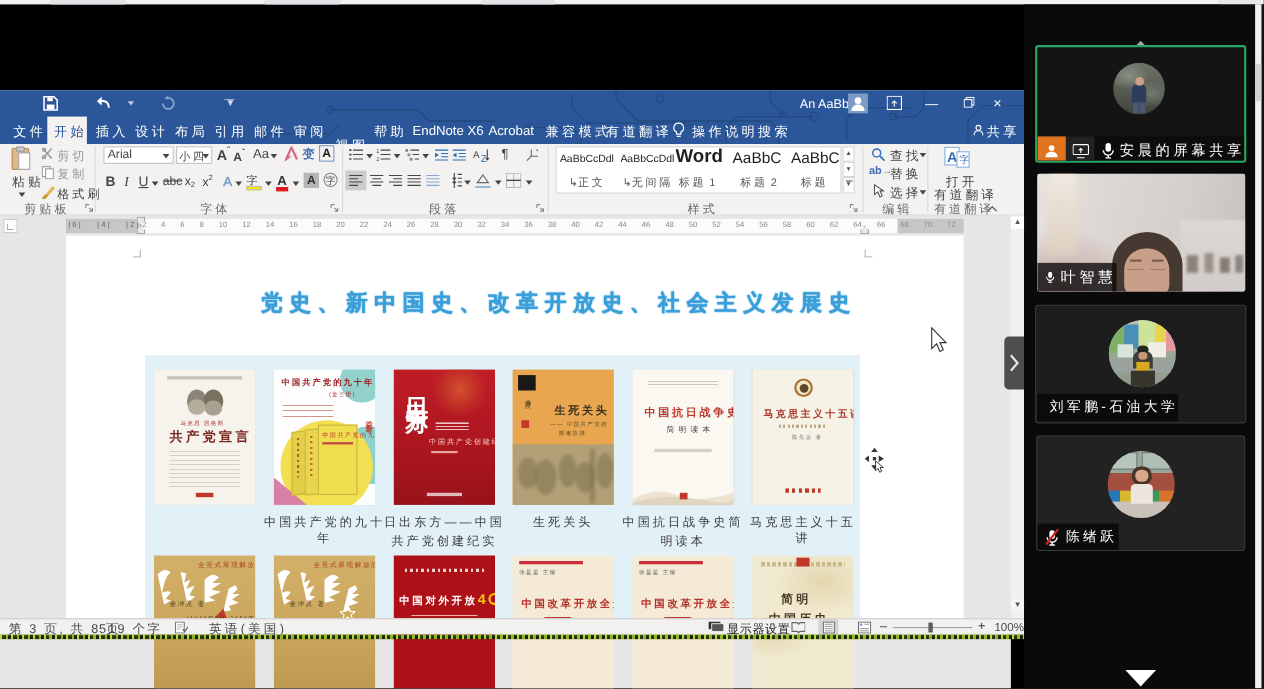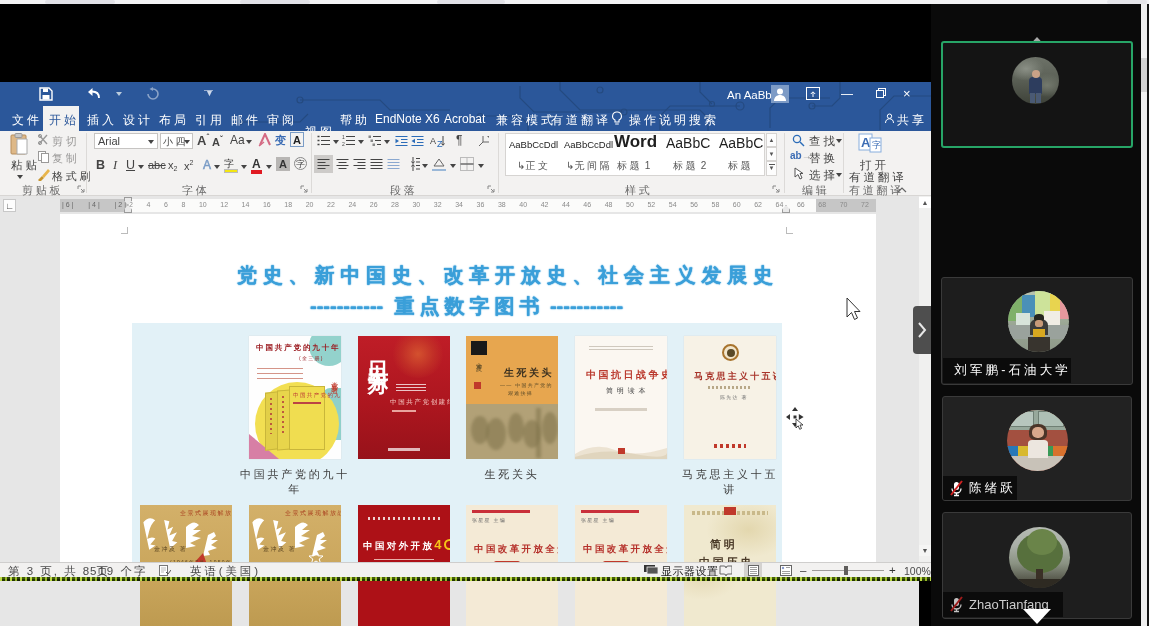--- a/index.html
+++ b/index.html
@@ -378,24 +378,36 @@
   <div class="abs" style="left:124px;top:9px;width:8px;height:8px;background:#e9e9e9;border:1px solid #9a9a9a;clip-path:polygon(50% 0,100% 55%,100% 100%,0 100%,0 55%)"></div>
  </div>
 
  <div class="abs" id="doc" style="left:0;top:132px;width:919px;height:428px;background:#e6e6e6;overflow:hidden">
   <div class="abs" style="left:60px;top:0;width:816px;height:348px;background:#fff"></div>
 
   <div class="abs" style="left:121px;top:13px;width:7px;height:7px;border-right:1px solid #bbb;border-bottom:1px solid #bbb"></div>
   <div class="abs" style="left:786px;top:13px;width:7px;height:7px;border-left:1px solid #bbb;border-bottom:1px solid #bbb"></div>
 
   <div class="abs" style="left:237px;top:48px;font-size:20px;font-weight:bold;color:#3a9fd9;white-space:nowrap;letter-spacing:5.8px;text-shadow:0 0 1px #3a9fd9,0 0 1.5px #3a9fd9">党史、新中国史、改革开放史、社会主义发展史</div>
-  <div class="abs" style="left:310px;top:79px;font-size:20px;font-weight:bold;color:#3a9fd9;white-space:nowrap;text-shadow:0 0 1px #3a9fd9,0 0 1.5px #3a9fd9">-----------&nbsp;&nbsp;<span class="cjk">重点数字图书</span>&nbsp;-----------</div>
 
   <div class="abs" id="panel" style="left:132px;top:109px;width:650px;height:239px;background:#e2f1f7"></div>
 
+  <div class="abs" style="left:140px;top:122px;width:92px;height:123px;background:#f6f3ed;overflow:hidden;box-shadow:0 0 1px #ccc">
+   <div class="abs" style="left:12px;top:6px;width:68px;height:3px;background:#c9c2b8"></div>
+   <svg class="abs" style="left:26px;top:16px" width="40" height="26" viewBox="0 0 40 26">
+            <ellipse cx="13" cy="13" rx="9" ry="11" fill="#8a8578"></ellipse>
+            <ellipse cx="28" cy="13" rx="9" ry="11" fill="#77725f"></ellipse>
+            <ellipse cx="13" cy="18" rx="8" ry="7" fill="#b5ae9e"></ellipse>
+            <ellipse cx="28" cy="19" rx="8" ry="7" fill="#a8a190"></ellipse>
+          </svg>
+   <div class="abs cjk" style="left:24px;top:45px;width:60px;font-size:5px;color:#a33">马克思 恩格斯</div>
+   <div class="abs cjk" style="left:14px;top:53px;font-size:12px;font-weight:bold;color:#7c2420;white-space:nowrap">共产党宣言</div>
+   <div class="abs" style="left:14px;top:74px;width:64px;height:34px;background:repeating-linear-gradient(#d8cfc4 0 1px,transparent 1px 4px)"></div>
+   <div class="abs" style="left:38px;top:112px;width:16px;height:4px;background:#c0392b"></div>
+  </div>
 
   <div class="abs" style="left:249px;top:122px;width:92px;height:123px;background:#fefefe;overflow:hidden;box-shadow:0 0 1px #ccc">
    <div class="abs" style="left:60px;top:-10px;width:40px;height:40px;border-radius:50%;background:#93d2cc"></div>
    <div class="abs" style="left:68px;top:52px;width:26px;height:52px;border-radius:50% 0 0 50%;background:#8fd0ca"></div>
    <div class="abs" style="left:6px;top:46px;width:84px;height:84px;border-radius:50%;background:#f2df52"></div>
    <div class="abs cjk" style="left:7px;top:7px;font-size:7.5px;font-weight:bold;color:#9b1b20;white-space:nowrap">中国共产党的九十年</div>
    <div class="abs cjk" style="left:50px;top:19px;font-size:5px;color:#9b1b20">(全三册)</div>
    <div class="abs" style="left:8px;top:32px;width:46px;height:12px;background:repeating-linear-gradient(#d49488 0 1px,transparent 1px 5px)"></div>
    <div class="abs" style="left:0px;top:98px;width:30px;height:25px;background:#d77fa5;clip-path:polygon(0 0,100% 100%,0 100%)"></div>
    <div class="abs" style="left:16px;top:56px;width:14px;height:58px;background:#e2cf48;border:1px solid #c9b63a;transform:skewY(-6deg)"></div>
@@ -452,21 +464,23 @@
   <div class="abs" style="left:684px;top:122px;width:92px;height:123px;background:#f7f2e6;overflow:hidden;box-shadow:0 0 1px #ccc">
    <div class="abs" style="left:38px;top:8px;width:17px;height:17px;border-radius:50%;border:2px solid #a8742e;background:#f2e6cc"></div>
    <div class="abs" style="left:43px;top:13px;width:8px;height:8px;border-radius:50%;background:#5a4a28"></div>
    <div class="abs cjk" style="left:10px;top:34px;font-size:9px;font-weight:bold;color:#a8342a;white-space:nowrap">马克思主义十五讲</div>
    <div class="abs" style="left:24px;top:50px;width:44px;height:3px;background:repeating-linear-gradient(90deg,#b8a888 0 2px,transparent 2px 4px)"></div>
    <div class="abs cjk" style="left:36px;top:58px;font-size:5px;color:#777">陈先达 著</div>
    <div class="abs" style="left:30px;top:108px;width:32px;height:4px;background:repeating-linear-gradient(90deg,#c0392b 0 3px,transparent 3px 6px)"></div>
   </div>
 
   <div class="abs cjk" style="left:240px;top:253px;width:110px;text-align:center;font-size:11px;color:#3c3c3c">中国共产党的九十年</div>
+  <div class="abs cjk" style="left:349px;top:253px;width:110px;text-align:center;font-size:11px;color:#3c3c3c;line-height:17px">日出东方——中国共产党创建纪实</div>
   <div class="abs cjk" style="left:462px;top:253px;width:100px;text-align:center;font-size:11px;color:#3c3c3c">生死关头</div>
+  <div class="abs cjk" style="left:566px;top:253px;width:110px;text-align:center;font-size:11px;color:#3c3c3c;line-height:17px">中国抗日战争史简明读本</div>
   <div class="abs cjk" style="left:680px;top:253px;width:100px;text-align:center;font-size:11px;color:#3c3c3c">马克思主义十五讲</div>
 
   <div class="abs" style="left:140px;top:291px;width:92px;height:123px;background:linear-gradient(180deg,#d3b069 0%,#c9a55b 60%,#bd9a50 100%);overflow:hidden">
    <div class="abs cjk" style="left:40px;top:4px;font-size:6px;color:#a42;white-space:nowrap">全景式展现解放战争</div>
    <svg class="abs" style="left:2px;top:8px" width="88" height="48" viewBox="0 0 88 48">
             <g fill="#fff">
               <path d="M3 8 q7 -6 12 0 q-5 3 -8 10 l-3 7 q5 -2 8 1 l-6 5 5 2 -7 3 z" transform="rotate(-10 10 18)"></path>
               <path d="M24 6 l5 2 -3 8 6 -2 -5 8 8 -2 -6 8 5 2 -8 5 z" transform="rotate(-8 30 20)"></path>
               <path d="M44 14 q8 -8 13 -2 l-6 5 8 0 -9 6 9 2 -11 5 6 3 -10 2 z"></path>
               <path d="M66 22 l6 -3 2 4 -5 4 7 0 -7 5 6 3 -9 3 2 4 -7 1 z"></path>
@@ -591,22 +605,66 @@
 
  <div class="abs" style="left:10px;top:37px;width:192px;height:107px;background:#141414;border:2px solid #27a567;border-radius:3px;overflow:hidden">
   <div class="abs" style="left:69px;top:14px;width:47px;height:47px;border-radius:50%;background:
     radial-gradient(30px 20px at 30% 25%, #8b9086 0%, transparent 60%),
     radial-gradient(26px 18px at 75% 60%, #747a6e 0%, transparent 65%),
     linear-gradient(180deg, #6d7268 0%, #5c6157 45%, #3e4239 100%)"></div>
   <div class="abs" style="left:86px;top:34px;width:13px;height:17px;background:#2d3d5e;border-radius:4px 4px 1px 1px"></div>
   <div class="abs" style="left:87px;top:50px;width:5px;height:10px;background:#4a5a74"></div>
   <div class="abs" style="left:93px;top:50px;width:5px;height:10px;background:#4a5a74"></div>
   <div class="abs" style="left:89px;top:27px;width:8px;height:8px;border-radius:50%;background:#c9a287"></div>
- </div>
-
+  <div class="abs" style="left:0px;top:81px;height:26px;background:rgba(10,10,10,.85);display:flex;align-items:center">
+   <div style="width:26px;height:26px;background:#e0731d;display:flex;align-items:center;justify-content:center">
+    <svg width="14" height="14" viewBox="0 0 14 14">
+              <circle cx="7" cy="4.6" r="2.6" fill="#fff"></circle>
+              <path d="M1.5 13c0-3.4 2.5-5 5.5-5s5.5 1.6 5.5 5z" fill="#fff"></path>
+            </svg>
+   </div>
+   <div style="width:26px;height:26px;background:#222;display:flex;align-items:center;justify-content:center">
+    <svg width="15" height="13" viewBox="0 0 15 13">
+              <rect x="0.5" y="0.5" width="14" height="9" rx="1" fill="none" stroke="#fff"></rect>
+              <path d="M7.5 8V4.2M5.8 5.8l1.7-1.7 1.7 1.7" stroke="#fff" fill="none"></path>
+              <path d="M4 12.5h7" stroke="#fff"></path>
+            </svg>
+   </div>
+   <svg style="margin:0 4px 0 6px" width="13" height="16" viewBox="0 0 13 16">
+            <rect x="4" y="1" width="5" height="8" rx="2.5" fill="#fff"></rect>
+            <path d="M2 7.5a4.5 4.5 0 0 0 9 0M6.5 12v2.5M4 14.5h5" stroke="#fff" stroke-width="1.3" fill="none"></path>
+          </svg>
+   <span class="cjk" style="color:#fff;font-size:13px;padding-right:5px;white-space:nowrap">安晨的屏幕共享</span>
+  </div>
+ </div>
+
+ <div class="abs" style="left:12px;top:154px;width:189px;height:107px;background:#cfc9c6;border-radius:2px;overflow:hidden">
+  <div class="abs" style="left:0;top:0;width:189px;height:107px;background:
+    radial-gradient(90px 70px at 12% 95%, #c4a6a1 0%, transparent 75%),
+    linear-gradient(105deg, #e8e3df 0%, #dcd6d3 35%, #d5cfcc 65%, #c5c0bd 100%)"></div>
+  <div class="abs" style="left:10px;top:-4px;width:26px;height:78px;background:linear-gradient(180deg,#f0eae1,#dccfc0);filter:blur(3px)"></div>
+  <div class="abs" style="left:130px;top:42px;width:59px;height:65px;background:linear-gradient(180deg,#dbd7d4 0%,#d2cdca 100%);filter:blur(1px)"></div>
+  <div class="abs" style="left:136px;top:74px;width:10px;height:16px;background:#8a8179;filter:blur(1.5px)"></div>
+  <div class="abs" style="left:152px;top:72px;width:8px;height:18px;background:#9a9189;filter:blur(1.5px)"></div>
+  <div class="abs" style="left:166px;top:76px;width:9px;height:14px;background:#857c74;filter:blur(1.5px)"></div>
+  <div class="abs" style="left:180px;top:74px;width:7px;height:16px;background:#8d847c;filter:blur(1.5px)"></div>
+  <div class="abs" style="left:68px;top:53px;width:64px;height:60px;border-radius:50% 50% 0 0;background:#463931;filter:blur(0.5px)"></div>
+  <div class="abs" style="left:79px;top:68px;width:41px;height:42px;border-radius:46% 46% 20% 20%;background:#c99f8a"></div>
+  <div class="abs" style="left:81px;top:82px;width:16px;height:6px;border-bottom:1px solid rgba(90,70,60,.5);border-radius:40%"></div>
+  <div class="abs" style="left:102px;top:82px;width:16px;height:6px;border-bottom:1px solid rgba(90,70,60,.5);border-radius:40%"></div>
+  <div class="abs" style="left:84px;top:78px;width:11px;height:1.5px;background:rgba(80,60,48,.65);border-radius:2px"></div>
+  <div class="abs" style="left:104px;top:78px;width:11px;height:1.5px;background:rgba(80,60,48,.65);border-radius:2px"></div>
+  <div class="abs" style="left:0px;top:81px;width:72px;height:26px;background:rgba(10,10,10,.8);display:flex;align-items:center">
+   <svg style="margin:0 5px 0 7px" width="13" height="16" viewBox="0 0 13 16">
+            <rect x="4" y="1" width="5" height="8" rx="2.5" fill="#fff"></rect>
+            <path d="M2 7.5a4.5 4.5 0 0 0 9 0M6.5 12v2.5M4 14.5h5" stroke="#fff" stroke-width="1.3" fill="none"></path>
+          </svg>
+   <span class="cjk" style="color:#fff;font-size:13.5px;white-space:nowrap">叶智慧</span>
+  </div>
+ </div>
 
  <div class="abs" style="left:10px;top:273px;width:192px;height:108px;background:#1d1d1d;border:1px solid #3a3a3a;border-radius:3px;overflow:hidden">
   <div class="abs" style="left:66px;top:13px;width:61px;height:61px;border-radius:50%;overflow:hidden;background:linear-gradient(180deg,#b8c4b0 0%,#9aa694 55%, #8d9788 100%)">
    <div class="abs" style="left:0;top:0;width:16px;height:30px;background:#7fb069"></div>
    <div class="abs" style="left:14px;top:4px;width:14px;height:22px;background:#4a90b8"></div>
    <div class="abs" style="left:27px;top:0;width:16px;height:26px;background:#cde39a"></div>
    <div class="abs" style="left:42px;top:3px;width:12px;height:24px;background:#e8d44f"></div>
    <div class="abs" style="left:52px;top:0;width:12px;height:28px;background:#e5989d"></div>
    <div class="abs" style="left:8px;top:22px;width:14px;height:16px;background:#d8e4da"></div>
    <div class="abs" style="left:36px;top:20px;width:16px;height:14px;background:#f0ede4"></div>
@@ -641,35 +699,19 @@
   <div class="abs" style="left:0px;top:79px;width:74px;height:25px;background:rgba(8,8,8,.85);display:flex;align-items:center">
    <svg style="margin:0 5px 0 6px" width="15" height="17" viewBox="0 0 15 17">
             <rect x="5" y="2" width="5" height="8" rx="2.5" fill="#fff"></rect>
             <path d="M3 8.5a4.5 4.5 0 0 0 9 0M7.5 13v2.5M5 15.5h5" stroke="#fff" stroke-width="1.3" fill="none"></path>
             <path d="M2 15L13 1" stroke="#cf2121" stroke-width="2"></path>
           </svg>
    <span class="cjk" style="color:#fff;font-size:12.5px;white-space:nowrap">陈绪跃</span>
   </div>
  </div>
 
- <div class="abs" style="left:11px;top:508px;width:190px;height:107px;background:#1e1e1e;border:1px solid #3a3a3a;border-radius:3px;overflow:hidden">
-  <div class="abs" style="left:66px;top:14px;width:61px;height:61px;border-radius:50%;overflow:hidden;background:linear-gradient(180deg,#b5bab2 0%,#aab0a8 30%,#8a9282 60%,#3c3a30 100%)">
-   <div class="abs" style="left:8px;top:6px;width:46px;height:40px;border-radius:50%;background:#57703d"></div>
-   <div class="abs" style="left:18px;top:2px;width:30px;height:26px;border-radius:50%;background:#6a8449"></div>
-   <div class="abs" style="left:27px;top:42px;width:7px;height:14px;background:#3a3026"></div>
-   <div class="abs" style="left:0px;top:52px;width:61px;height:9px;background:#2e2a22"></div>
-  </div>
-  <div class="abs" style="left:0px;top:79px;width:120px;height:25px;background:rgba(8,8,8,.85);display:flex;align-items:center">
-   <svg style="margin:0 5px 0 6px;opacity:.75" width="15" height="17" viewBox="0 0 15 17">
-            <rect x="5" y="2" width="5" height="8" rx="2.5" fill="#fff"></rect>
-            <path d="M3 8.5a4.5 4.5 0 0 0 9 0M7.5 13v2.5M5 15.5h5" stroke="#fff" stroke-width="1.3" fill="none"></path>
-            <path d="M2 15L13 1" stroke="#cf2121" stroke-width="2"></path>
-          </svg>
-   <span style="color:#ccc;font-size:13px;white-space:nowrap">ZhaoTianfang</span>
-  </div>
- </div>
  <div class="abs" style="left:92px;top:605px;width:0;height:0;border-left:14px solid transparent;border-right:14px solid transparent;border-top:15px solid #fff"></div>
 </div>
 
 <div class="abs" style="left:1141px;top:4px;width:6px;height:622px;background:#f0f0f0"></div>
 <div class="abs" style="left:1141px;top:58px;width:6px;height:34px;background:#d2d2d2"></div>
 <div class="abs" style="left:1147px;top:4px;width:2px;height:622px;background:#141414"></div>
 
 </div>
 </body></html>

